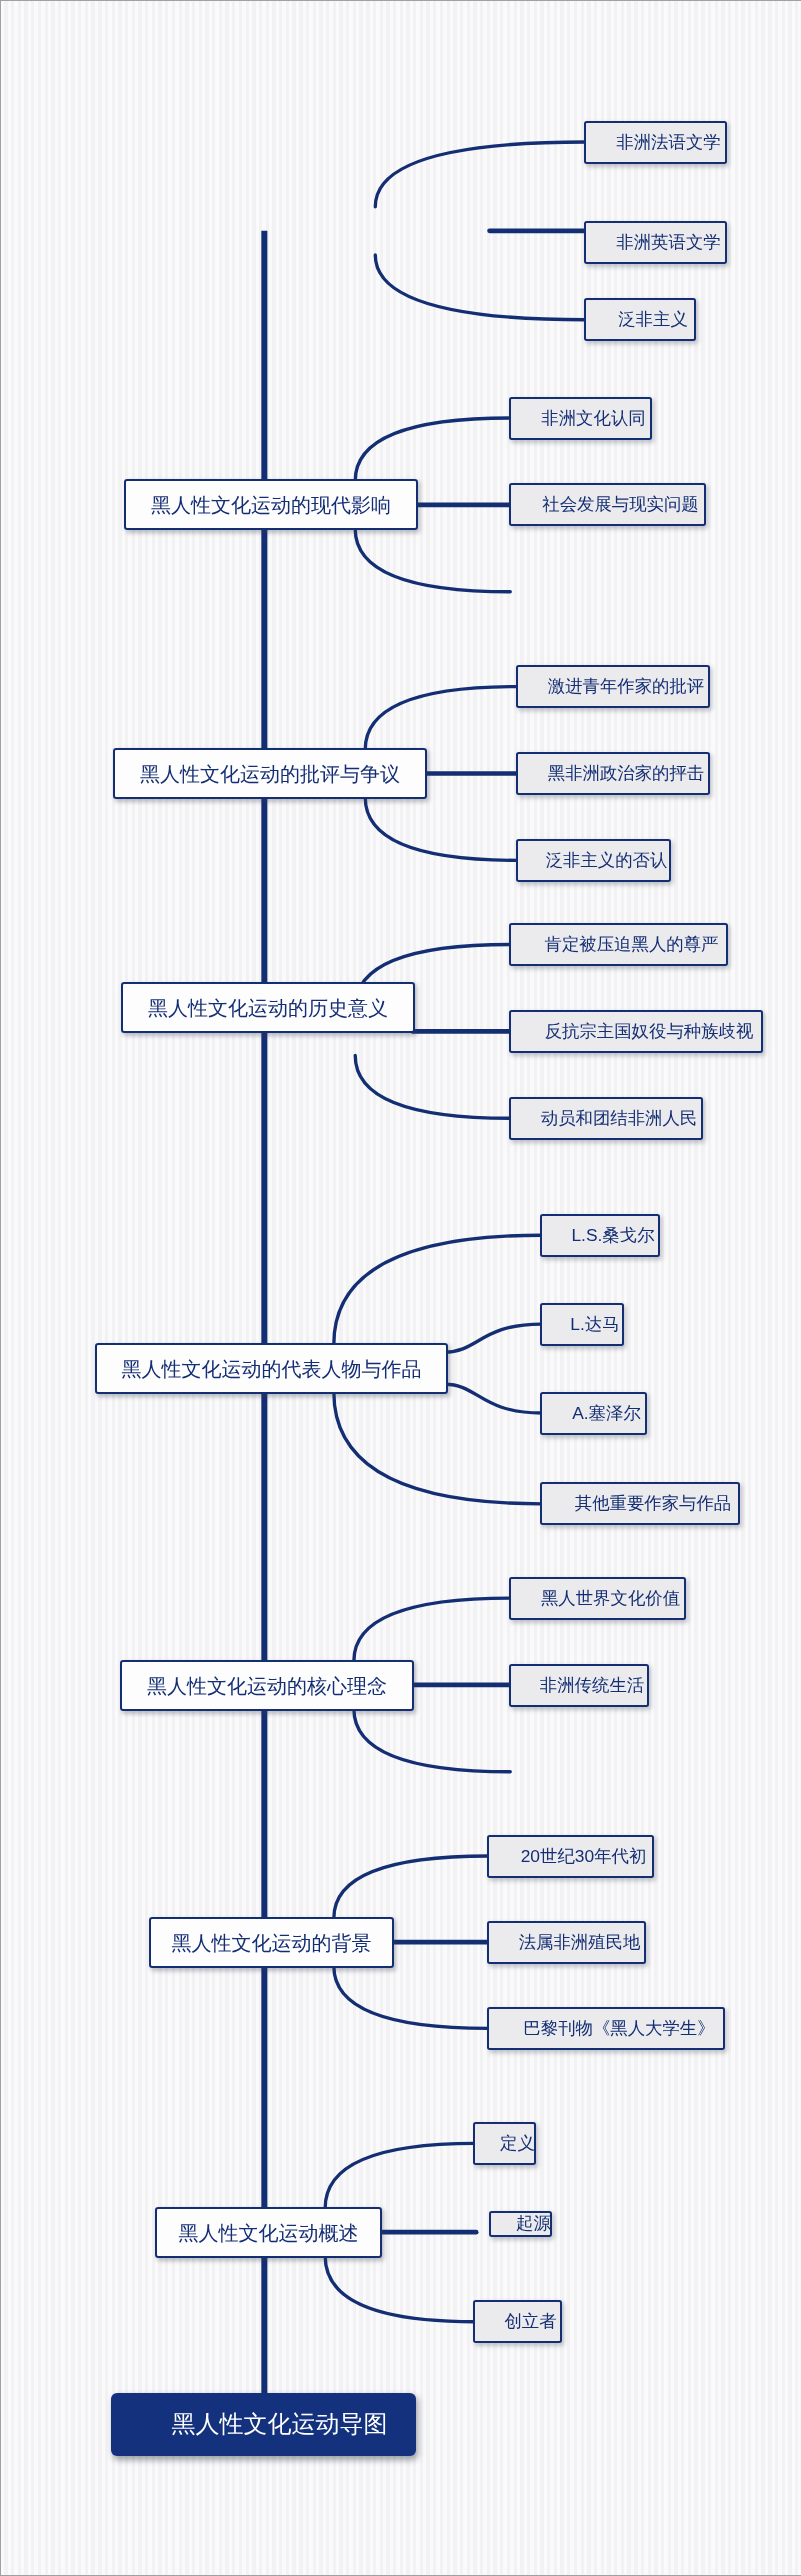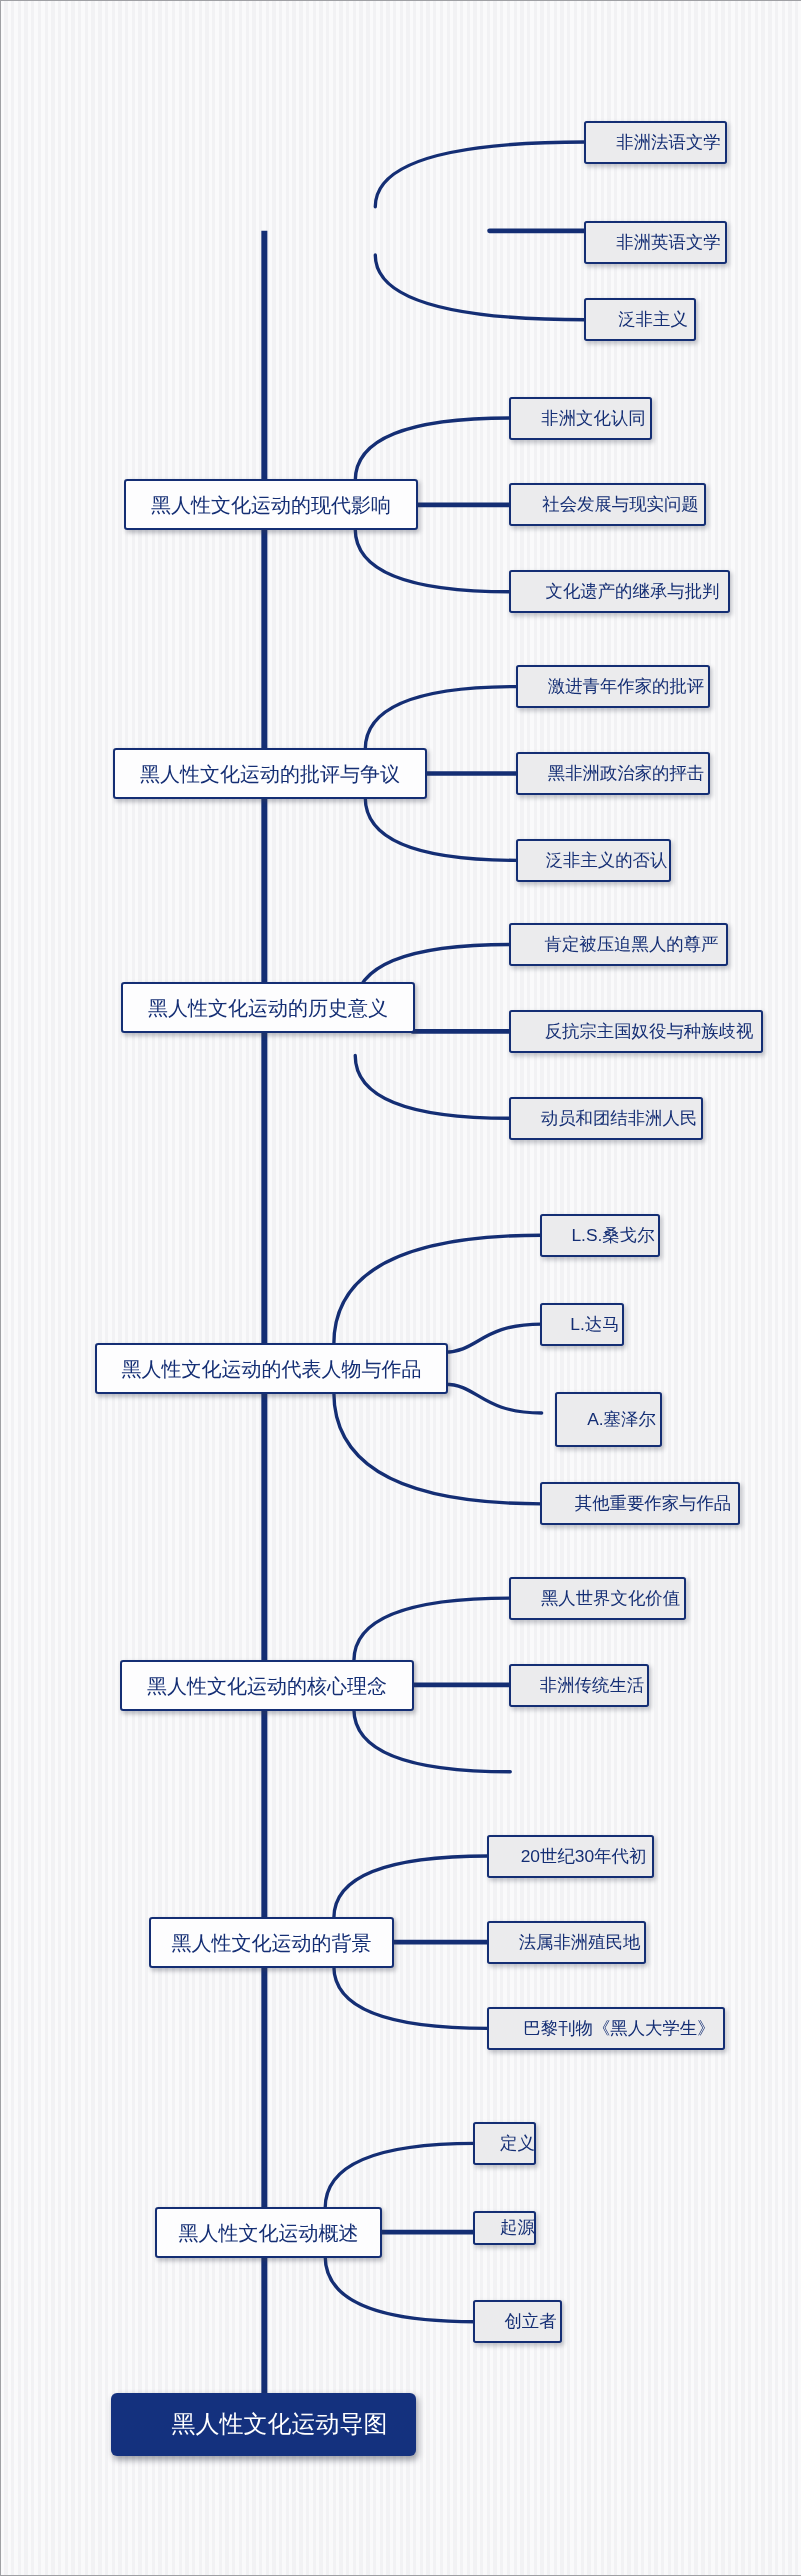--- a/index.html
+++ b/index.html
@@ -109,23 +109,20 @@
 
   <div class="node main-node" style="left:123px;top:478px;width:294px;height:51px">
     <span>黑人性文化运动的现代影响</span>
   </div>
   <div class="node sub-node" style="left:508px;top:396px;width:143px;height:43px">
     <span>非洲文化认同</span>
   </div>
   <div class="node sub-node" style="left:508px;top:482px;width:197px;height:43px">
     <span>社会发展与现实问题</span>
   </div>
-  <div class="node sub-node" style="left:508px;top:569px;width:221px;height:43px">
-    <span>文化遗产的继承与批判</span>
-  </div>
 
   <div class="node main-node" style="left:112px;top:747px;width:314px;height:51px">
     <span>黑人性文化运动的批评与争议</span>
   </div>
   <div class="node sub-node" style="left:515px;top:664px;width:194px;height:43px">
     <span>激进青年作家的批评</span>
   </div>
   <div class="node sub-node" style="left:515px;top:751px;width:194px;height:43px">
     <span>黑非洲政治家的抨击</span>
   </div>
@@ -148,21 +145,21 @@
 
   <div class="node main-node" style="left:94px;top:1342px;width:353px;height:51px">
     <span>黑人性文化运动的代表人物与作品</span>
   </div>
   <div class="node sub-node" style="left:539px;top:1213px;width:120px;height:43px">
     <span>L.S.桑戈尔</span>
   </div>
   <div class="node sub-node" style="left:539px;top:1302px;width:84px;height:43px">
     <span>L.达马</span>
   </div>
-  <div class="node sub-node" style="left:554px;top:1391px;width:107px;height:55px">
+  <div class="node sub-node" style="left:539px;top:1391px;width:107px;height:43px">
     <span>A.塞泽尔</span>
   </div>
   <div class="node sub-node" style="left:539px;top:1481px;width:200px;height:43px">
     <span>其他重要作家与作品</span>
   </div>
 
   <div class="node main-node" style="left:119px;top:1659px;width:294px;height:51px">
     <span>黑人性文化运动的核心理念</span>
   </div>
   <div class="node sub-node" style="left:508px;top:1576px;width:177px;height:43px">
@@ -184,21 +181,21 @@
   <div class="node sub-node" style="left:486px;top:2006px;width:238px;height:43px">
     <span>巴黎刊物《黑人大学生》</span>
   </div>
 
   <div class="node main-node" style="left:154px;top:2206px;width:227px;height:51px">
     <span>黑人性文化运动概述</span>
   </div>
   <div class="node sub-node" style="left:472px;top:2121px;width:63px;height:43px">
     <span>定义</span>
   </div>
-  <div class="node sub-node" style="left:472px;top:2210px;width:63px;height:34px">
+  <div class="node sub-node" style="left:488px;top:2210px;width:63px;height:26px">
     <span>起源</span>
   </div>
   <div class="node sub-node" style="left:472px;top:2299px;width:89px;height:43px">
     <span>创立者</span>
   </div>
 
   <div class="node root-node" style="left:110px;top:2392px;width:305px;height:63px">
     <span>黑人性文化运动导图</span>
   </div>
 

